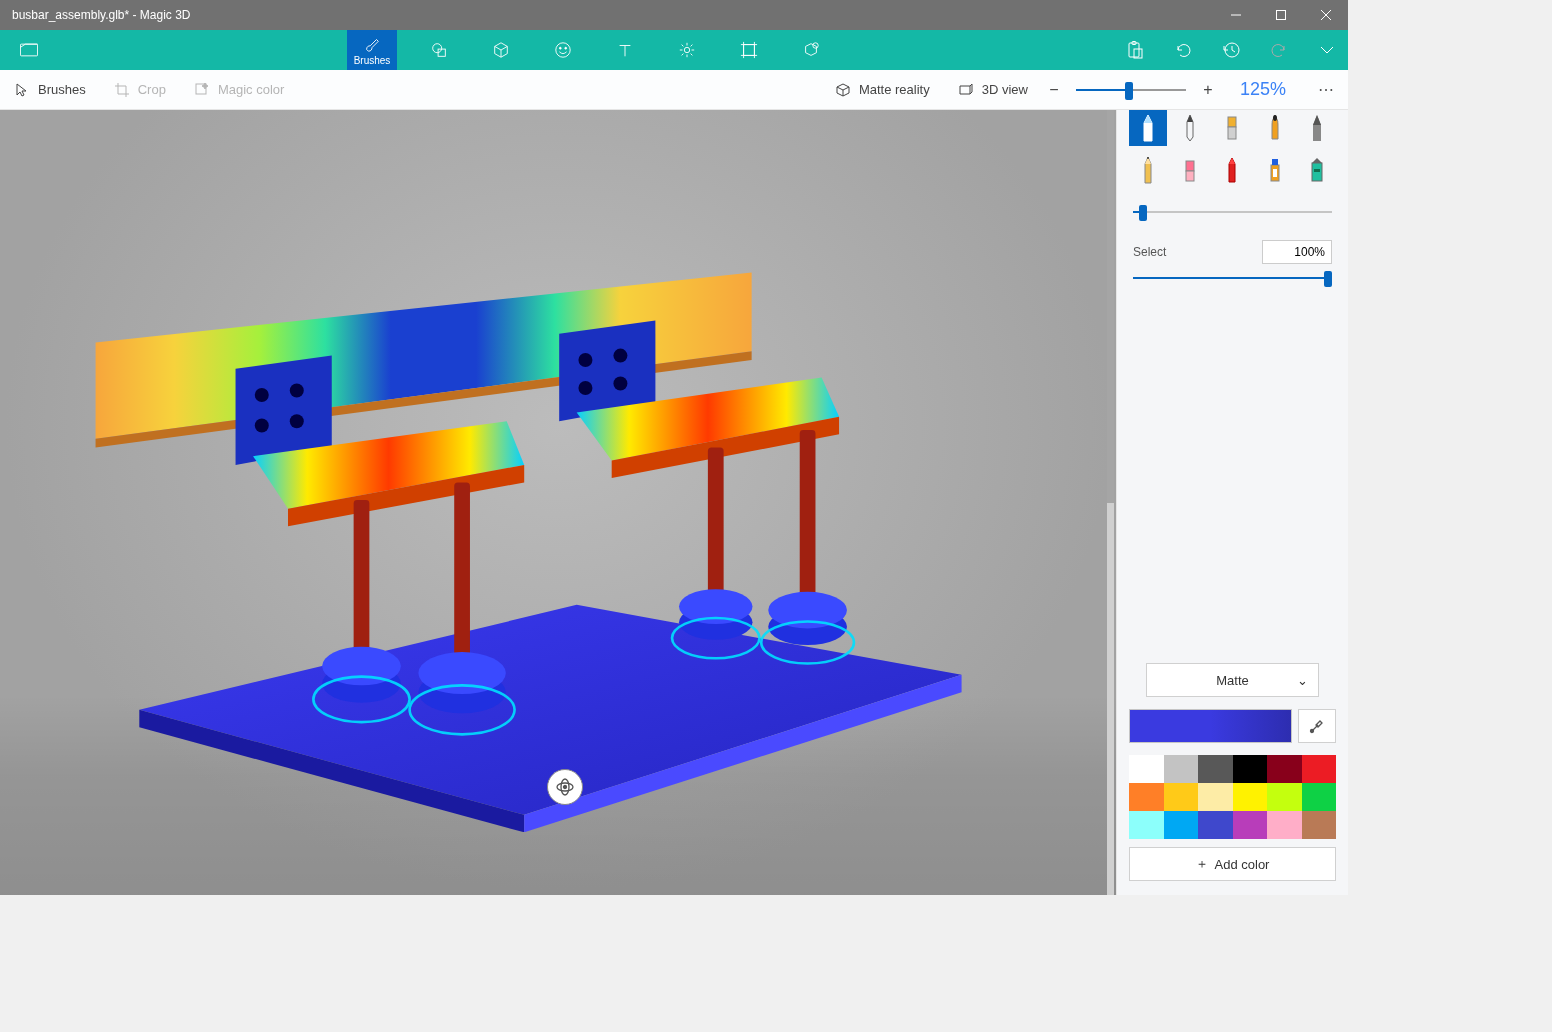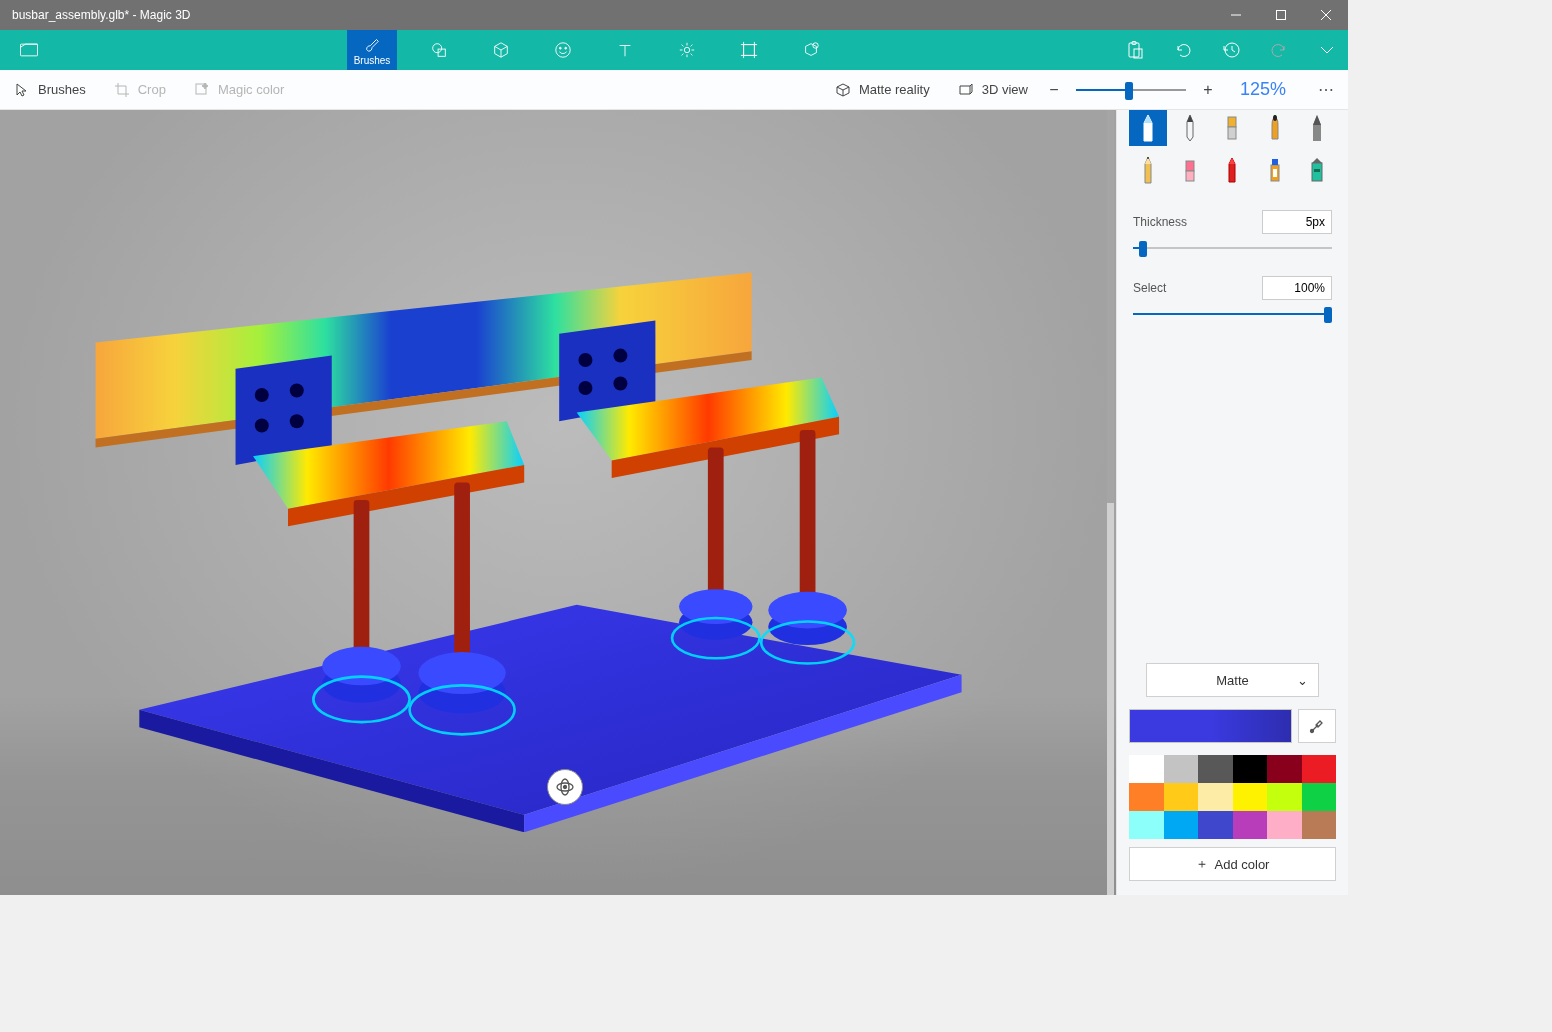--- a/index.html
+++ b/index.html
@@ -394,24 +394,20 @@
         </div>
       <div class="brush-cell">
           <svg viewBox="0 0 20 30">
             <rect x="5" y="8" width="10" height="18" fill="#20c0a0" stroke="#666"></rect>
             <path d="M5 8 L10 3 L15 8" fill="#666"></path>
             <rect x="7" y="14" width="6" height="3" fill="#107050"></rect>
           </svg>
         </div>
     </div>
 
-    <div class="ctl-row">
-      <span>Thickness</span>
-      <input value="5px" style="">
-    </div>
     <div class="ctl-slider">
       <div class="track"></div>
         <div class="fill" style="width:4%;"></div>
         <div class="thumb" style="left:3%;"></div>
     </div>
 
     <div class="ctl-row">
       <span>Select</span>
       <input value="100%" style="">
     </div>

